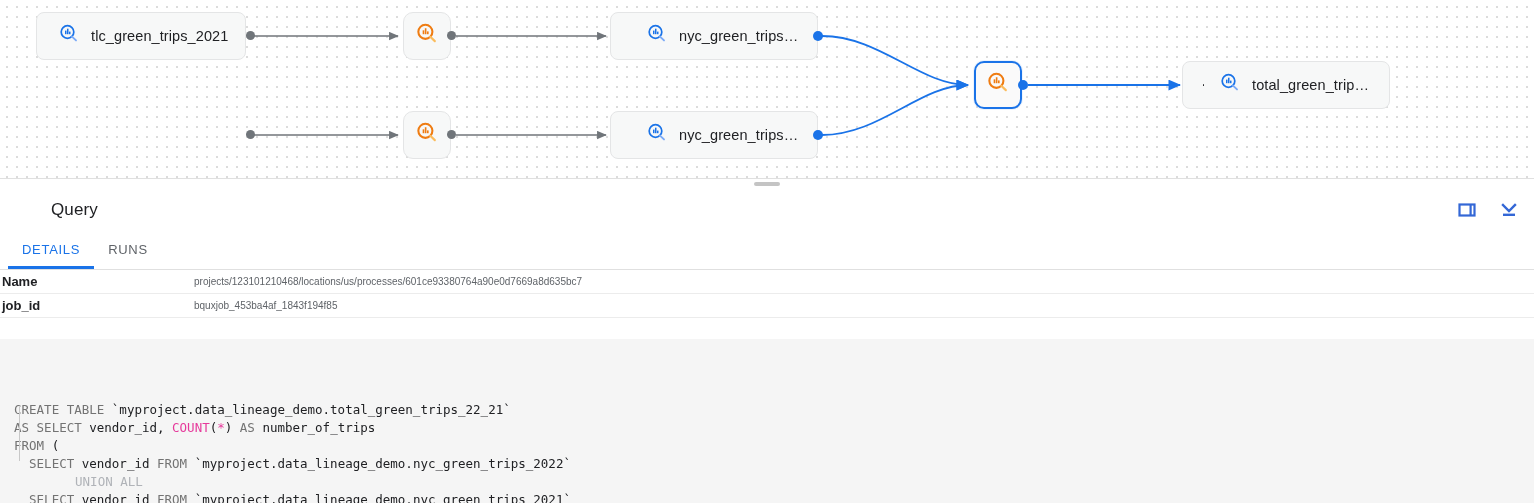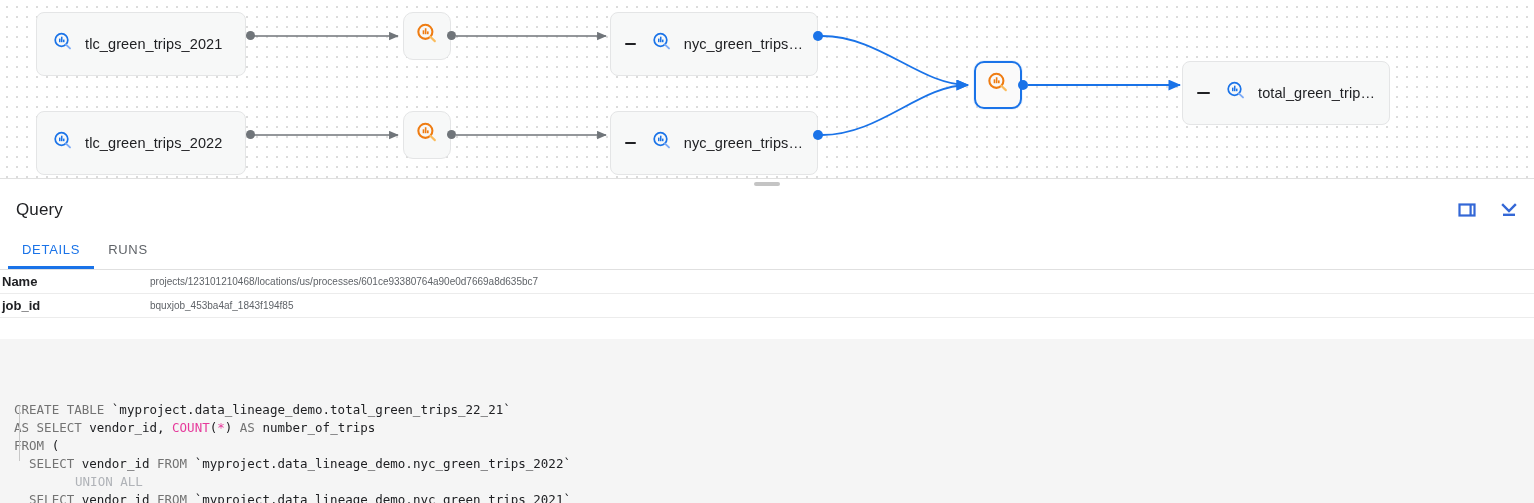--- a/index.html
+++ b/index.html
@@ -31,22 +31,22 @@
   .node {
     position: absolute;
     display: flex;
     align-items: center;
     background: #f7f8f8;
     border: 1px solid #e4e5e6;
     border-radius: 8px;
     z-index: 5;
   }
   .node.table-node {
-    height: 64px;
-    padding: 0 14px;
+    height: 48px;
+    padding: 0 20px;
     gap: 10px;
     align-items: center;
   }
   .node.proc-node {
     width: 48px; height: 48px;
     justify-content: center;
     border-radius: 10px;
   }
   .node.proc-node.selected {
     border: 2px solid #1a73e8;
@@ -100,20 +100,21 @@
     position: relative;
     width: 1534px;
     background: #ffffff;
   }
   #query-header {
     position: relative;
     height: 48px;
     display: flex;
     align-items: center;
     padding: 0 16px;
+    margin-left: 35px;
   }
   #query-title {
     font-size: 17px;
     color: #202124;
     letter-spacing: .1px;
   }
   #query-header-actions {
     position: absolute;
     right: 12px; top: 0;
     height: 48px;
@@ -147,20 +148,21 @@
   }
   .tab.active { color: #1a73e8; border-bottom-color: #1a73e8; font-weight: 500; }
 
   
   #details-table { width: 1534px; }
   .detail-row {
     display: flex;
     align-items: center;
     height: 24px;
     border-bottom: 1px solid #ececec;
+    gap: 44px;
   }
   .detail-key {
     width: 150px;
     padding-left: 2px;
     font-size: 13px;
     font-weight: bold;
     color: #202124;
   }
   .detail-val {
     font-size: 10px;
@@ -260,32 +262,20 @@
         <rect x="8" y="8.6" width="1.5" height="3.6" fill="#1a73e8"></rect>
         <rect x="10" y="6.7" width="1.5" height="5.5" fill="#1a73e8"></rect>
         <rect x="12" y="9.6" width="1.5" height="2.6" fill="#1a73e8"></rect>
         <line x1="15" y1="14.6" x2="19" y2="18.4" stroke="#7baaf7" stroke-width="1.9" stroke-linecap="round"></line>
       </svg>
     </span>
     <span class="node-label">nyc_green_trips…</span>
   </div>
   <div class="port blue" style="left:813px; top:31px;"></div>
 
-  <div class="node table-node" style="left:36px; top:111px; width:210px;">
-    <span>
-      <svg width="24" height="24" viewBox="0 0 24 24">
-        <circle cx="10.5" cy="10" r="6.3" fill="none" stroke="#1a73e8" stroke-width="1.7"></circle>
-        <rect x="8" y="8.6" width="1.5" height="3.6" fill="#1a73e8"></rect>
-        <rect x="10" y="6.7" width="1.5" height="5.5" fill="#1a73e8"></rect>
-        <rect x="12" y="9.6" width="1.5" height="2.6" fill="#1a73e8"></rect>
-        <line x1="15" y1="14.6" x2="19" y2="18.4" stroke="#7baaf7" stroke-width="1.9" stroke-linecap="round"></line>
-      </svg>
-    </span>
-    <span class="node-label">tlc_green_trips_2022</span>
-  </div>
   <div class="port" style="left:246px; top:130px;"></div>
 
   <div class="node proc-node" style="left:403px; top:111px;">
     <span>
       <svg width="26" height="26" viewBox="0 0 24 24">
         <circle cx="10.5" cy="10" r="6.5" fill="none" stroke="#ef7c12" stroke-width="1.9"></circle>
         <rect x="8" y="8.6" width="1.5" height="3.6" fill="#ef7c12"></rect>
         <rect x="10" y="6.7" width="1.5" height="5.5" fill="#ef7c12"></rect>
         <rect x="12" y="9.6" width="1.5" height="2.6" fill="#ef7c12"></rect>
         <line x1="15" y1="14.6" x2="19.2" y2="18.6" stroke="#fbbc5c" stroke-width="2" stroke-linecap="round"></line>

